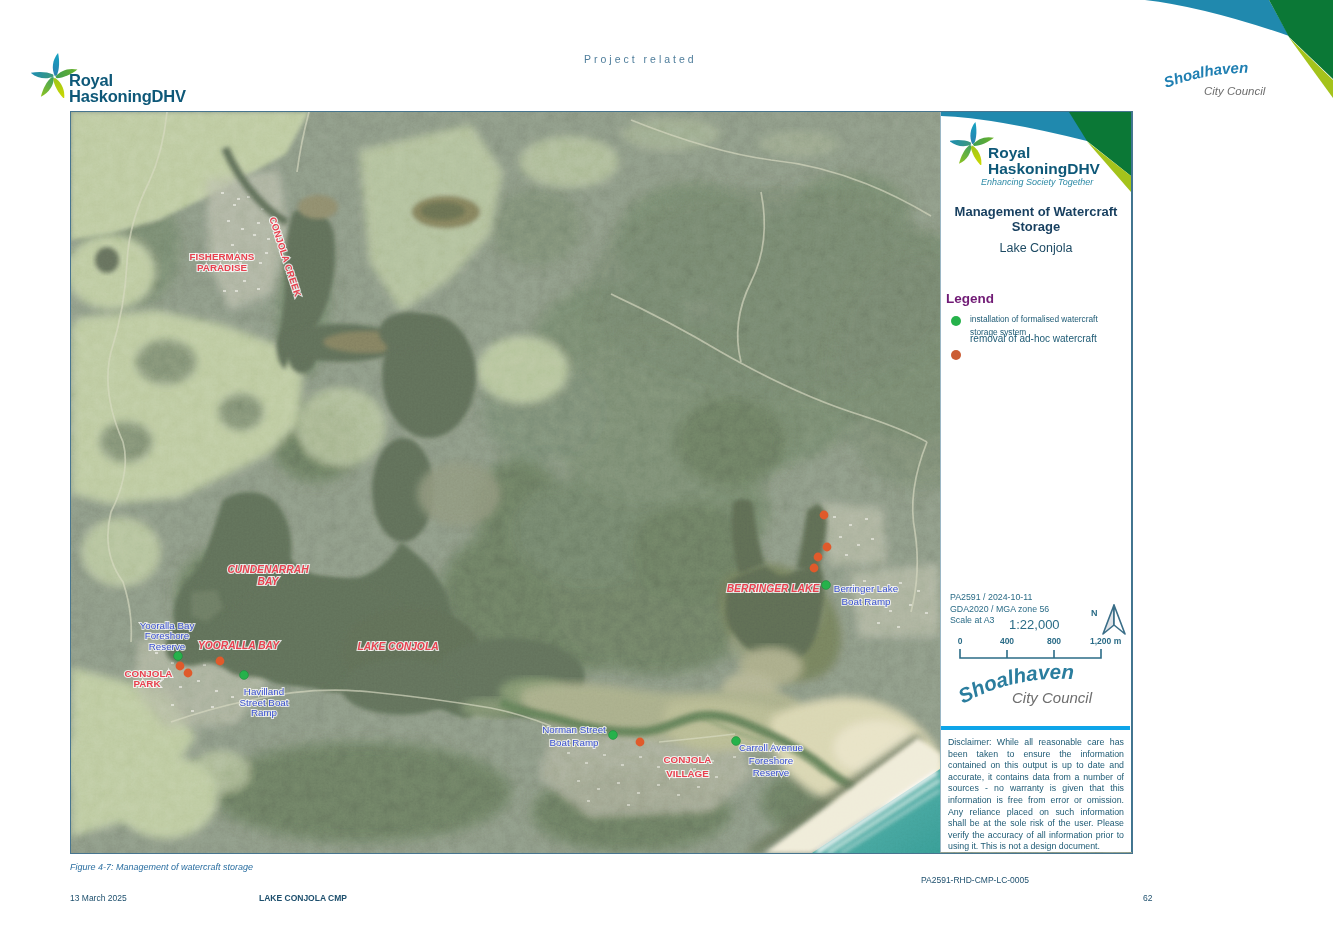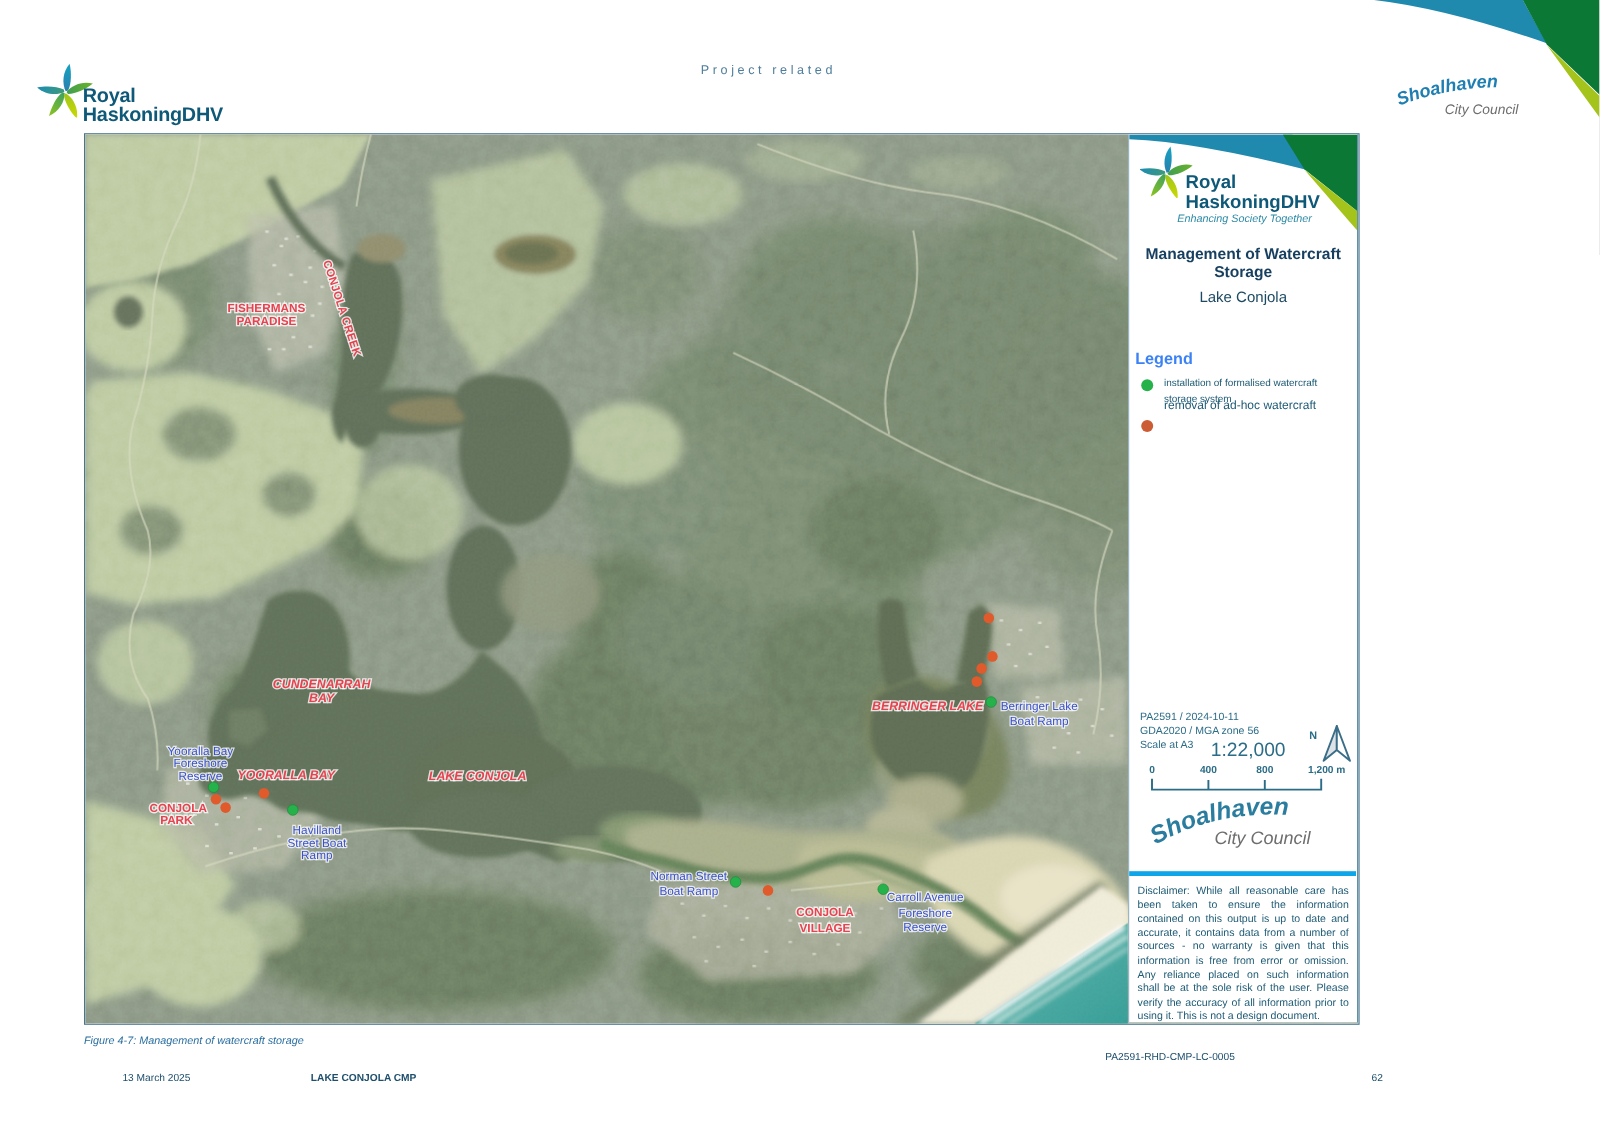--- a/index.html
+++ b/index.html
@@ -455,31 +455,31 @@
     </g>
   </svg>
   <div class="abs" style="left:47px;top:33px;color:#0e5878;font-weight:bold;font-size:15.5px;line-height:15.5px;">Royal<br>HaskoningDHV</div>
 
   <div class="abs" style="left:40px;top:65px;color:#2d8aa6;font-style:italic;font-size:9px;">Enhancing Society Together</div>
 
   <div class="abs" style="left:0;top:92px;width:190px;text-align:center;color:#173f5f;font-weight:bold;font-size:13px;line-height:15px;">Management of Watercraft<br>Storage</div>
 
   <div class="abs" style="left:0;top:129px;width:190px;text-align:center;color:#1d4a63;font-size:12.5px;">Lake Conjola</div>
 
-  <div class="abs" style="left:5px;top:179px;color:#3b82f6;font-weight:bold;font-size:13.5px;">Legend</div>
+  <div class="abs" style="left:5px;top:179px;color:#701a75;font-weight:bold;font-size:13.5px;">Legend</div>
 
   <div class="abs" style="left:10px;top:204px;width:10px;height:10px;border-radius:50%;background:#26b24b;"></div>
   <div class="abs" style="left:29px;top:201px;width:150px;color:#1d5a74;font-size:8.3px;line-height:13px;">installation of formalised watercraft storage system</div>
 
   <div class="abs" style="left:10px;top:238px;width:10px;height:10px;border-radius:50%;background:#cb5c33;"></div>
   <div class="abs" style="left:29px;top:221px;color:#1d5a74;font-size:10px;">removal of ad-hoc watercraft</div>
 
   <div class="abs" style="left:9px;top:480px;color:#2b6c87;font-size:8.8px;line-height:11.5px;">PA2591 / 2024-10-11<br>GDA2020 / MGA zone 56<br>Scale at A3</div>
 
-  <div class="abs" style="left:68px;top:505px;color:#2b6c87;font-size:16px;">1:22,000</div>
+  <div class="abs" style="left:68px;top:505px;color:#2b6c87;font-size:13px;">1:22,000</div>
 
   <div class="abs" style="left:150px;top:496px;color:#2b6c87;font-size:9px;font-weight:bold;">N</div>
 
   <svg class="abs" style="left:160px;top:491px;" width="26" height="34" viewBox="0 0 26 34">
     <path d="M13,2 L2,31 L13,22 Z" fill="#dfe3e8" stroke="#3a6e88" stroke-width="1.6" stroke-linejoin="round"></path>
     <path d="M13,2 L24,31 L13,22 Z" fill="#ffffff" stroke="#3a6e88" stroke-width="1.6" stroke-linejoin="round"></path>
   </svg>
 
   <svg class="abs" style="left:0;top:524px;" width="190" height="28" viewBox="0 0 190 28">
     <g fill="#2b6c87" font-size="8.5" font-weight="bold" font-family="Liberation Sans, sans-serif">
@@ -501,19 +501,19 @@
     <text x="53" y="43" font-family="Liberation Sans, sans-serif" font-size="15" font-style="italic" fill="#6e6e6e">City Council</text>
   </svg>
 
   <div class="abs" style="left:0px;top:614px;width:189px;height:125px;border-top:4px solid #0ea5e9;">
     <div style="margin:7px 0 0 7px;width:176px;color:#1d5a74;font-size:8.8px;line-height:11.6px;text-align:justify;">Disclaimer: While all reasonable care has been taken to ensure the information contained on this output is up to date and accurate, it contains data from a number of sources - no warranty is given that this information is free from error or omission. Any reliance placed on such information shall be at the sole risk of the user. Please verify the accuracy of all information prior to using it. This is not a design document.</div>
   </div>
 </div>
 
 <div class="abs ftr" style="left:70px;top:862px;font-style:italic;font-size:9px;color:#2a6ea0;">Figure 4-7: Management of watercraft storage</div>
 
-<div class="abs ftr" style="left:70px;top:893px;margin-left:32px;">13 March 2025</div>
+<div class="abs ftr" style="left:70px;top:893px;">13 March 2025</div>
 
 <div class="abs ftr" style="left:259px;top:893px;font-weight:bold;">LAKE CONJOLA CMP</div>
 
 <div class="abs ftr" style="left:921px;top:875px;">PA2591-RHD-CMP-LC-0005</div>
 
 <div class="abs ftr" style="left:1108px;top:893px;margin-left:35px;">62</div>
 
 </body></html>

